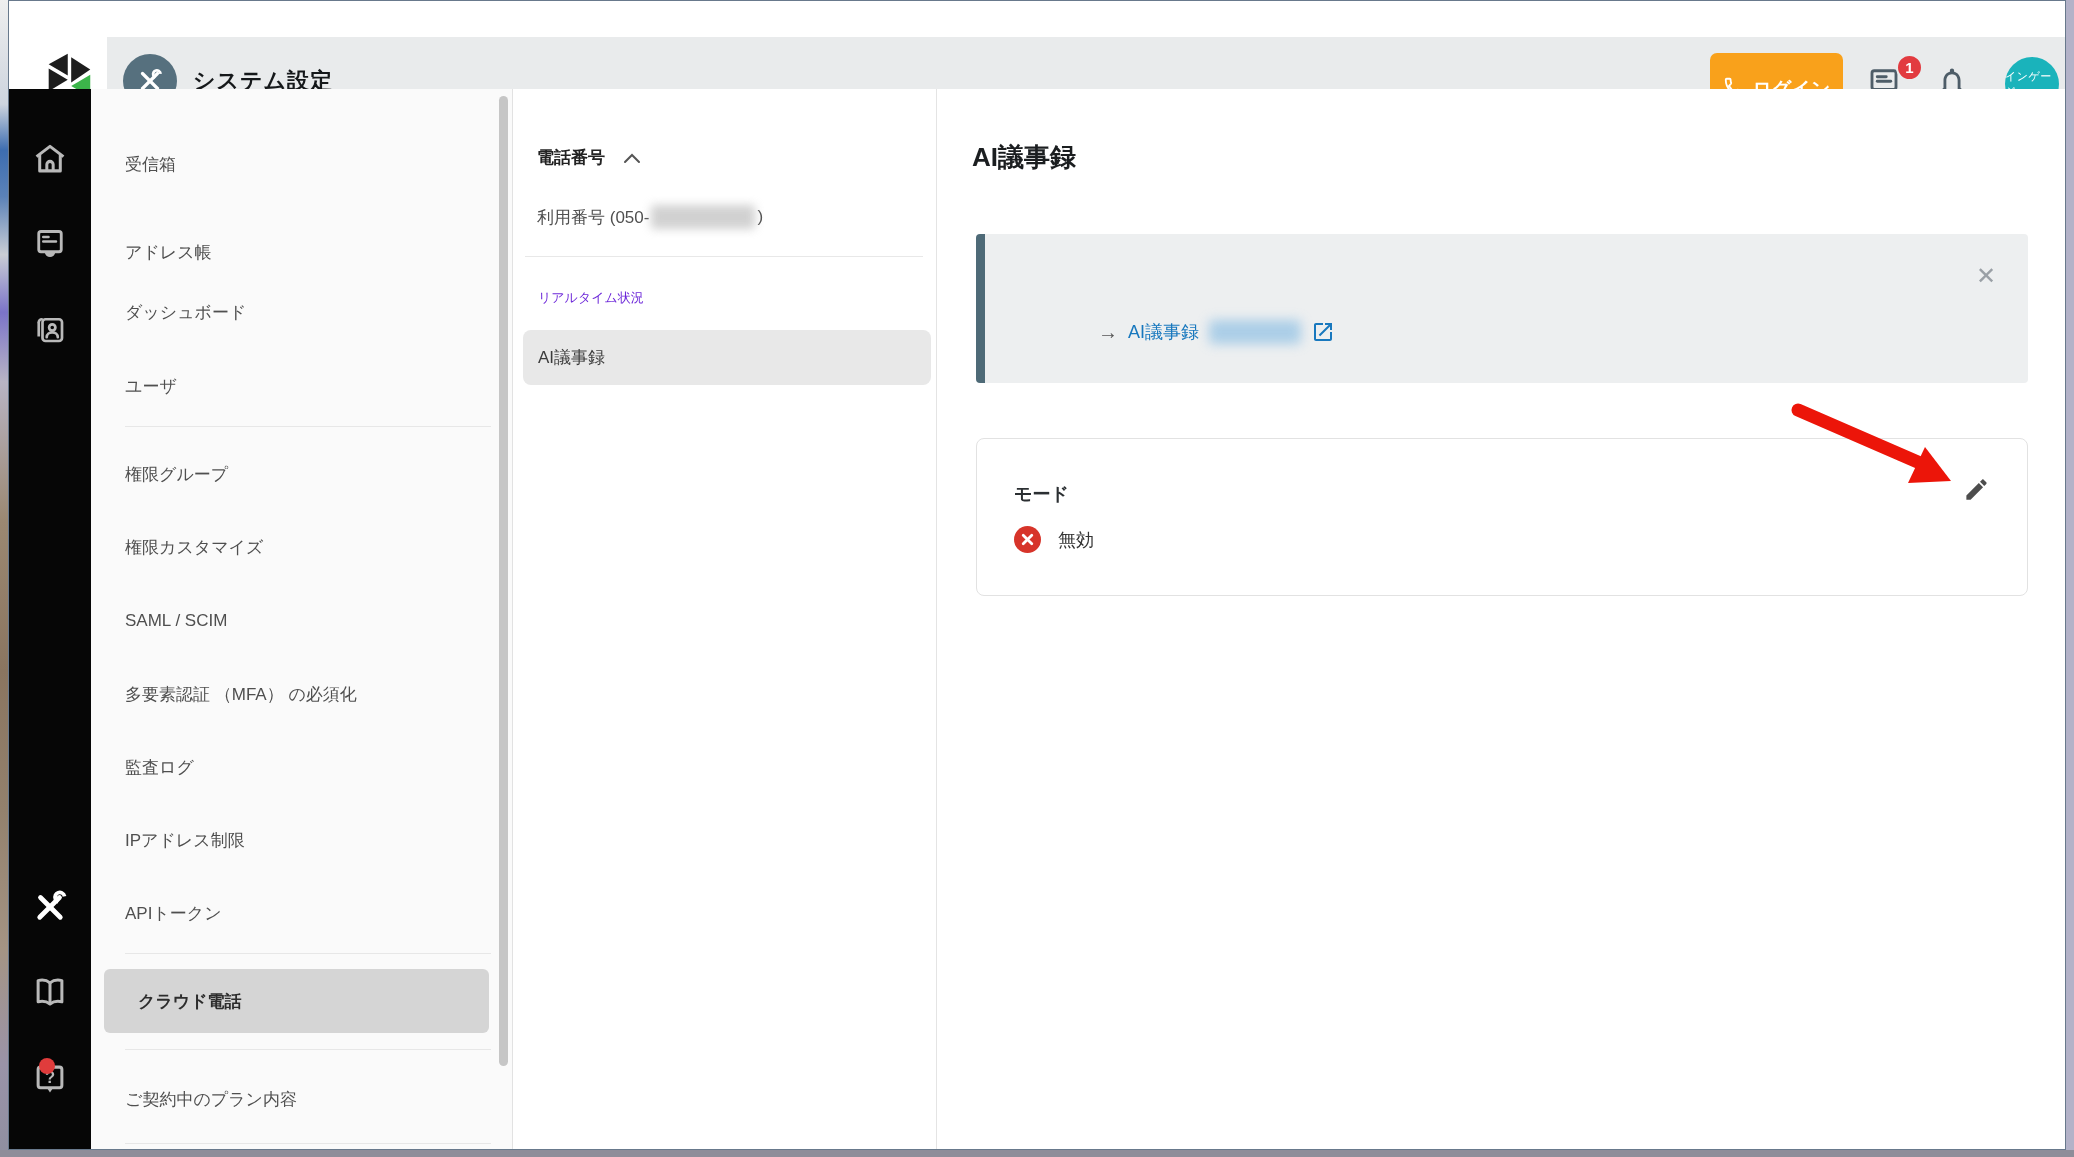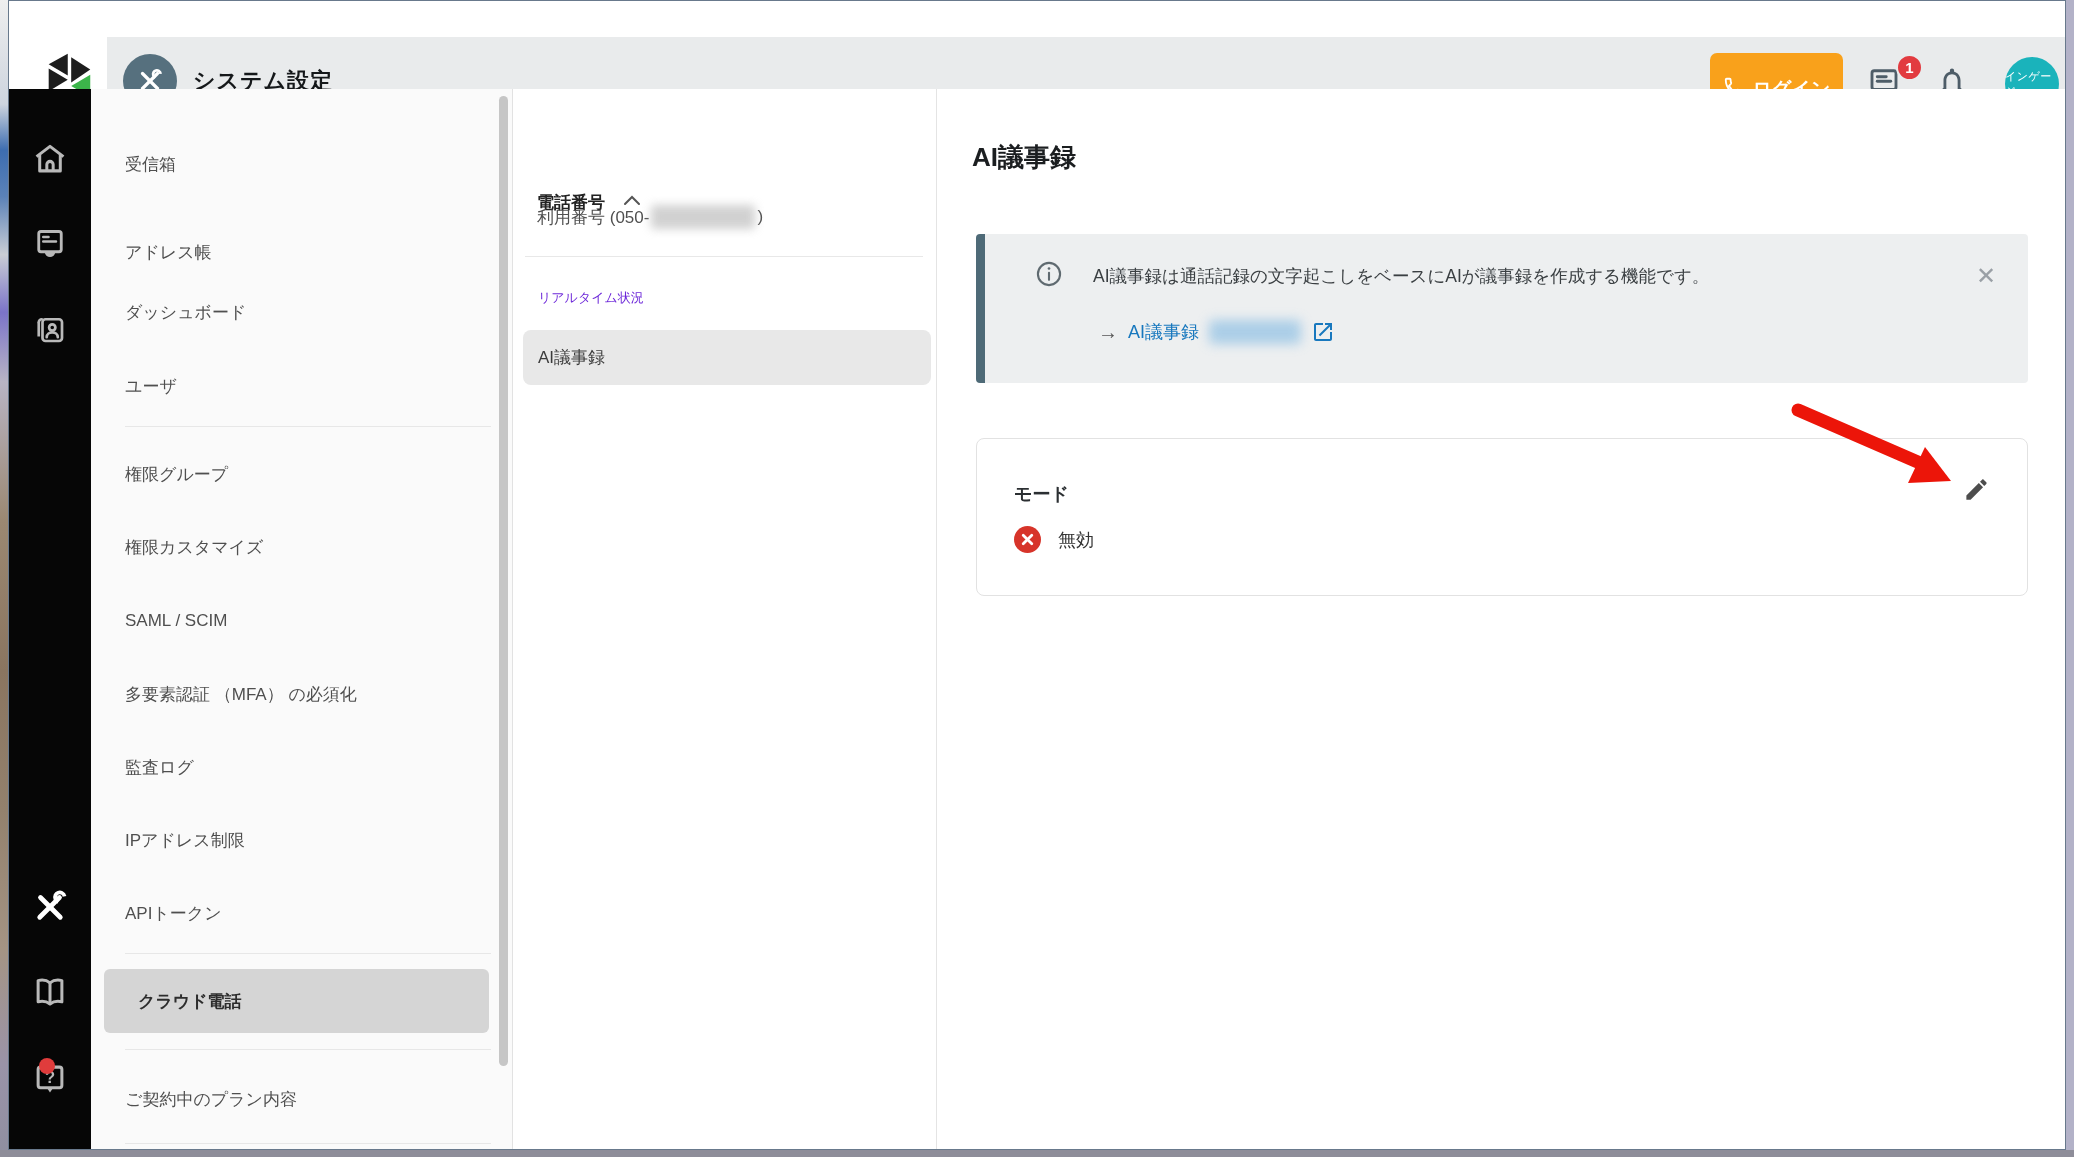--- a/index.html
+++ b/index.html
@@ -58,22 +58,22 @@
   .side-divider { left:34px; width:366px; height:1px; background:#e7e7e7; }
   .side-selected { left:13px; width:385px; height:64px; background:#d5d5d5;
     border-radius:6px; display:flex; align-items:center; padding-left:34px;
     font-size:17px; font-weight:bold; color:#2d2d2d; cursor:pointer; }
   .side-scroll { left:408px; top:7px; width:9px; height:970px; background:#c6c6c6;
     border-radius:5px; cursor:pointer; }
 
   
   .midcol { left:504px; top:88px; width:424px; height:1062px; background:#ffffff;
     border-right:1px solid #e4e4e4; }
-  .mid-section { left:24px; top:57px; display:flex; align-items:flex-start; gap:18px;
-    font-size:17px; font-weight:bold; color:#222; cursor:pointer;margin-top:45px; }
+  .mid-section { left:24px; top:57px; display:flex; align-items:flex-end; gap:18px;
+    font-size:17px; font-weight:bold; color:#222; cursor:pointer; }
   .mid-usage { left:24px; top:116px; display:flex; align-items:center;
     font-size:17px; color:#4f4f4f; cursor:pointer; }
   .blur-chip { display:inline-block; width:104px; height:24px; margin:0 2px;
     border-radius:3px; background:#b9b9b9; filter:blur(5px); opacity:.65;
     vertical-align:middle; }
   .mid-divider { left:12px; top:167px; width:398px; height:1px; background:#e8e8e8; }
   .mid-item { left:25px; top:196px; height:26px; display:flex; align-items:center;
     font-size:13px; color:#6d28d9; cursor:pointer; }
   .mid-selected { left:10px; top:241px; width:408px; height:55px; background:#e8e8e8;
     border-radius:8px; display:flex; align-items:center; padding-left:15px;
@@ -282,30 +282,20 @@
     </div>
     <div class="abs mid-divider"></div>
     <div class="abs mid-item">リアルタイム状況</div>
     <div class="abs mid-selected">AI議事録</div>
   </div>
 
   <div class="abs main">
     <div class="abs main-title">AI議事録</div>
 
     <div class="abs banner">
-      <div class="banner-row1">
-        <span>
-          <svg width="28" height="28" viewBox="0 0 24 24" fill="none" stroke="#5f6a70" stroke-width="1.8">
-            <circle cx="12" cy="12" r="9.5"></circle>
-            <path d="M12 11 v6" stroke-linecap="round"></path>
-            <circle cx="12" cy="7.3" r="1.15" fill="#5f6a70" stroke="none"></circle>
-          </svg>
-        </span>
-        <span class="banner-text">AI議事録は通話記録の文字起こしをベースにAIが議事録を作成する機能です。</span>
-      </div>
       <div class="banner-close">✕</div>
       <div class="banner-row2">
         <span class="banner-arrow">→</span>
         <span class="banner-link">AI議事録</span>
         <span class="blur-link"></span>
         <span class="ext-icon">
           <svg width="24" height="24" viewBox="0 0 24 24" fill="#1878be">
             <path d="M19 19H5V5h7V3H5c-1.11 0-2 .9-2 2v14c0 1.1.89 2 2 2h14c1.1 0 2-.9 2-2v-7h-2v7zM14 3v2h3.59l-9.83 9.83 1.41 1.41L19 6.41V10h2V3h-7z"></path>
           </svg>
         </span>

